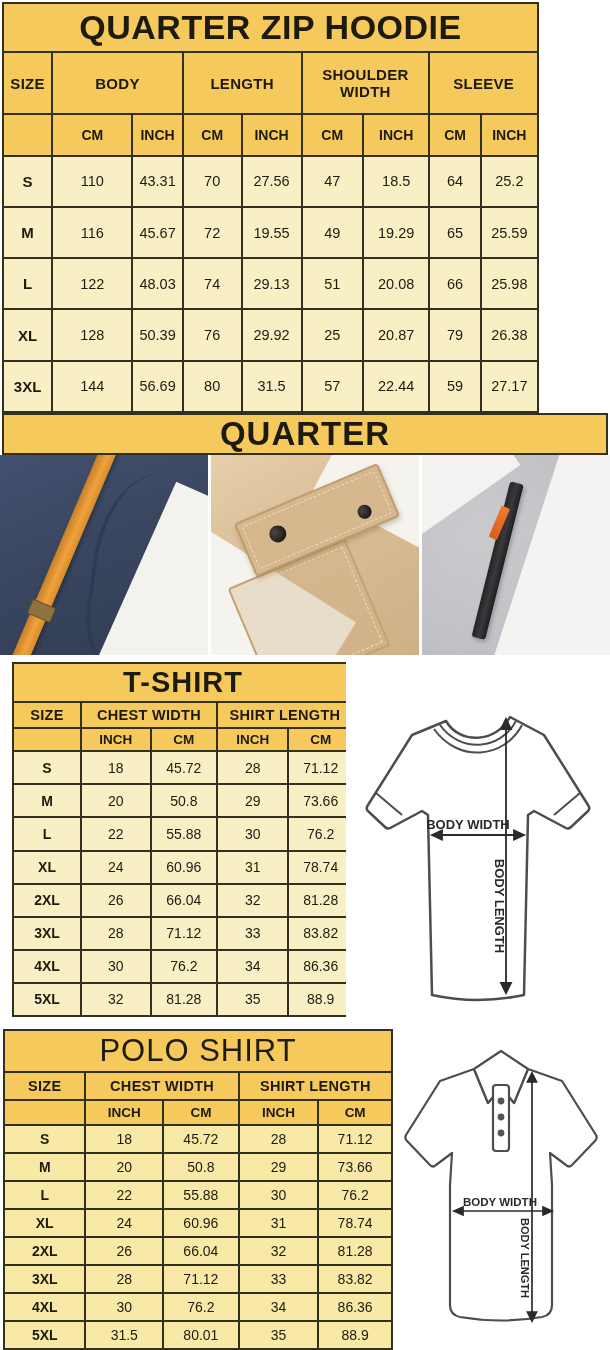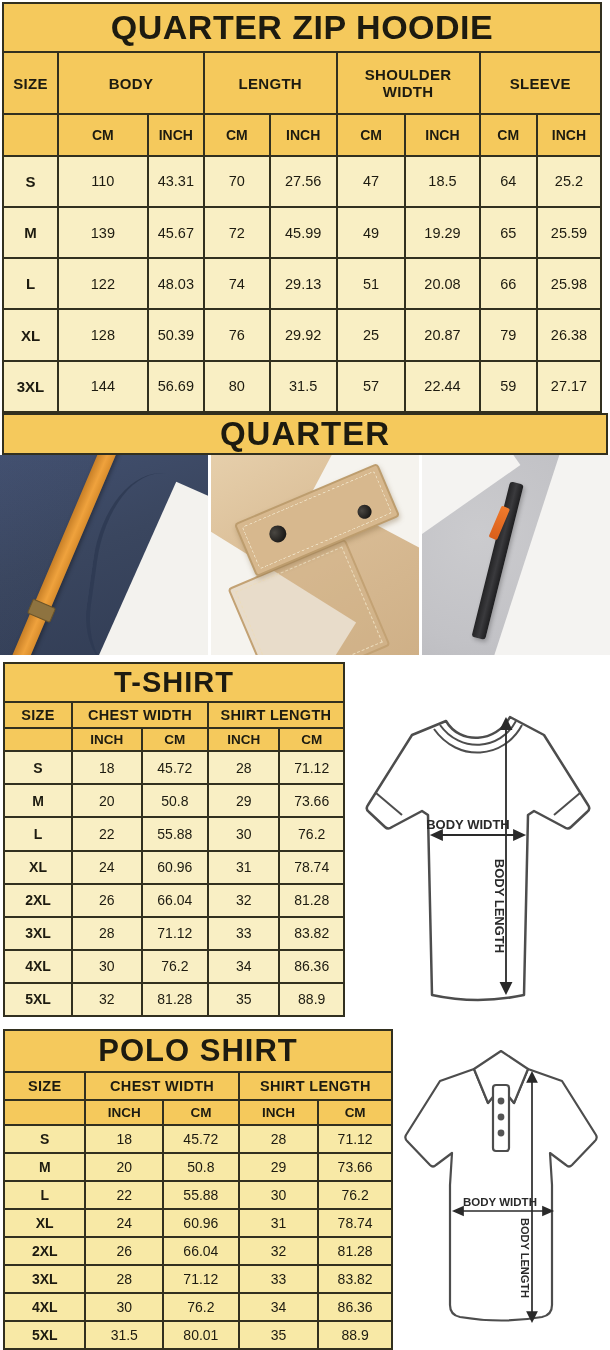--- a/index.html
+++ b/index.html
@@ -8,36 +8,36 @@
     font-family:"Liberation Sans",sans-serif;color:#1d1b10;overflow:hidden;
   }
   .abs{position:absolute;}
   table{border-collapse:collapse;table-layout:fixed;width:100%;height:100%;}
   td{border:2px solid #32301f;text-align:center;vertical-align:middle;padding:0;overflow:hidden;}
   .gold{background:#f5c95c;}
   .cream{background:#f9efc4;}
   .polo-cream{background:#f8e9a6;}
   .title-cell{font-weight:700;font-size:34px;letter-spacing:0.5px;}
   .title-cell-sm{font-weight:600;font-size:29px;letter-spacing:1px;}
-  .title-cell-polo{font-weight:700;font-size:31px;letter-spacing:1px;}
+  .title-cell-polo{font-weight:400;font-size:31px;letter-spacing:1px;}
   .group-cell{font-weight:700;font-size:15px;letter-spacing:0.3px;}
   .unit-cell{font-weight:700;font-size:14px;}
   .size-cell{font-weight:700;font-size:15px;}
   .value-cell{font-weight:400;font-size:14.5px;}
   .sm .group-cell{font-size:14.5px;}
   .sm .unit-cell{font-size:13.5px;}
   .sm .size-cell{font-size:14px;}
   .sm .value-cell{font-size:14px;}
 
   
-  #hoodie-table{left:2px;top:2px;width:600px;height:411px;}
+  #hoodie-table{left:2px;top:2px;width:537px;height:411px;}
   #material-band{left:2px;top:413px;width:606px;height:42px;background:#f5c95c;border:2px solid #32301f;
     display:flex;align-items:center;justify-content:center;font-weight:700;font-size:33px;letter-spacing:1px;box-sizing:border-box;}
   #photo-strip{left:0;top:455px;width:610px;height:200px;display:flex;gap:3px;background:#fff;}
-  #tshirt-table{left:3px;top:662px;width:342px;height:355px;border-radius:32px;}
+  #tshirt-table{left:12px;top:662px;width:342px;height:355px;border-radius:32px;}
   #tshirt-diagram{left:346px;top:660px;width:264px;height:358px;}
   #polo-table{left:3px;top:1029px;width:390px;height:318px;}
   #polo-diagram{left:394px;top:1030px;width:216px;height:318px;}
 
   
   .photo{position:relative;overflow:hidden;height:100%;}
   #photo-navy{width:208px;background:linear-gradient(115deg,#46527022 0%,transparent 40%),linear-gradient(160deg,#425070 0%,#3a465f 45%,#313c54 100%);background-color:#3b4763;}
   #photo-navy .white-wedge{position:absolute;right:-78px;bottom:-110px;width:170px;height:260px;background:#f3f2ee;transform:rotate(24deg);}
   #photo-navy .pocket-seam{position:absolute;left:92px;top:18px;width:120px;height:200px;border-left:4px solid #2e3a53;border-radius:48% 0 0 30%;transform:rotate(8deg);opacity:.85;}
   #photo-navy .drawstring{position:absolute;left:104px;top:-14px;width:17px;height:240px;background:linear-gradient(90deg,#c77f27,#efa23d 55%,#d88c2c);border-radius:4px;transform:rotate(23deg);transform-origin:top center;box-shadow:2px 2px 4px rgba(0,0,0,.35);}
@@ -105,24 +105,24 @@
     <td class="cream value-cell">43.31</td>
     <td class="cream value-cell">70</td>
     <td class="cream value-cell">27.56</td>
     <td class="cream value-cell">47</td>
     <td class="cream value-cell">18.5</td>
     <td class="cream value-cell">64</td>
     <td class="cream value-cell">25.2</td>
   </tr>
   <tr style="height:46px">
     <td class="cream size-cell">M</td>
-    <td class="cream value-cell">139</td>
+    <td class="cream value-cell">116</td>
     <td class="cream value-cell">45.67</td>
     <td class="cream value-cell">72</td>
-    <td class="cream value-cell">45.99</td>
+    <td class="cream value-cell">19.55</td>
     <td class="cream value-cell">49</td>
     <td class="cream value-cell">19.29</td>
     <td class="cream value-cell">65</td>
     <td class="cream value-cell">25.59</td>
   </tr>
   <tr style="height:46px">
     <td class="cream size-cell">L</td>
     <td class="cream value-cell">122</td>
     <td class="cream value-cell">48.03</td>
     <td class="cream value-cell">74</td>

